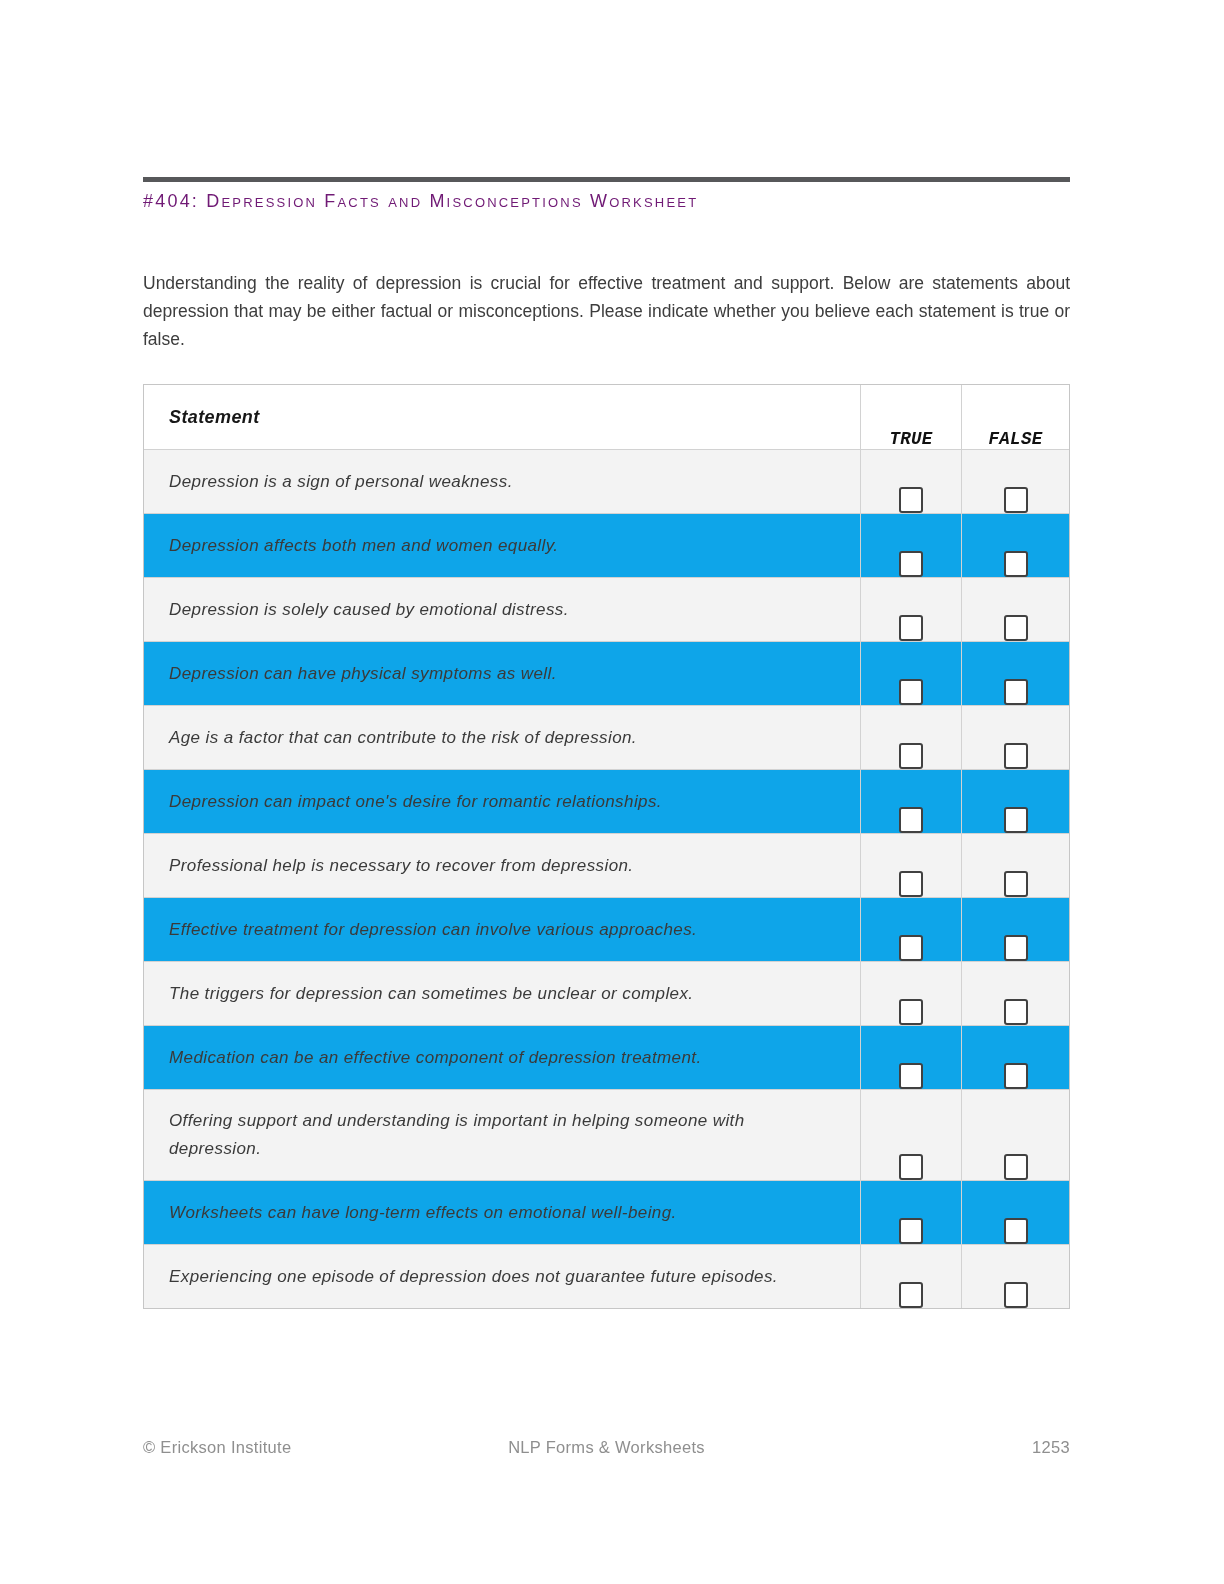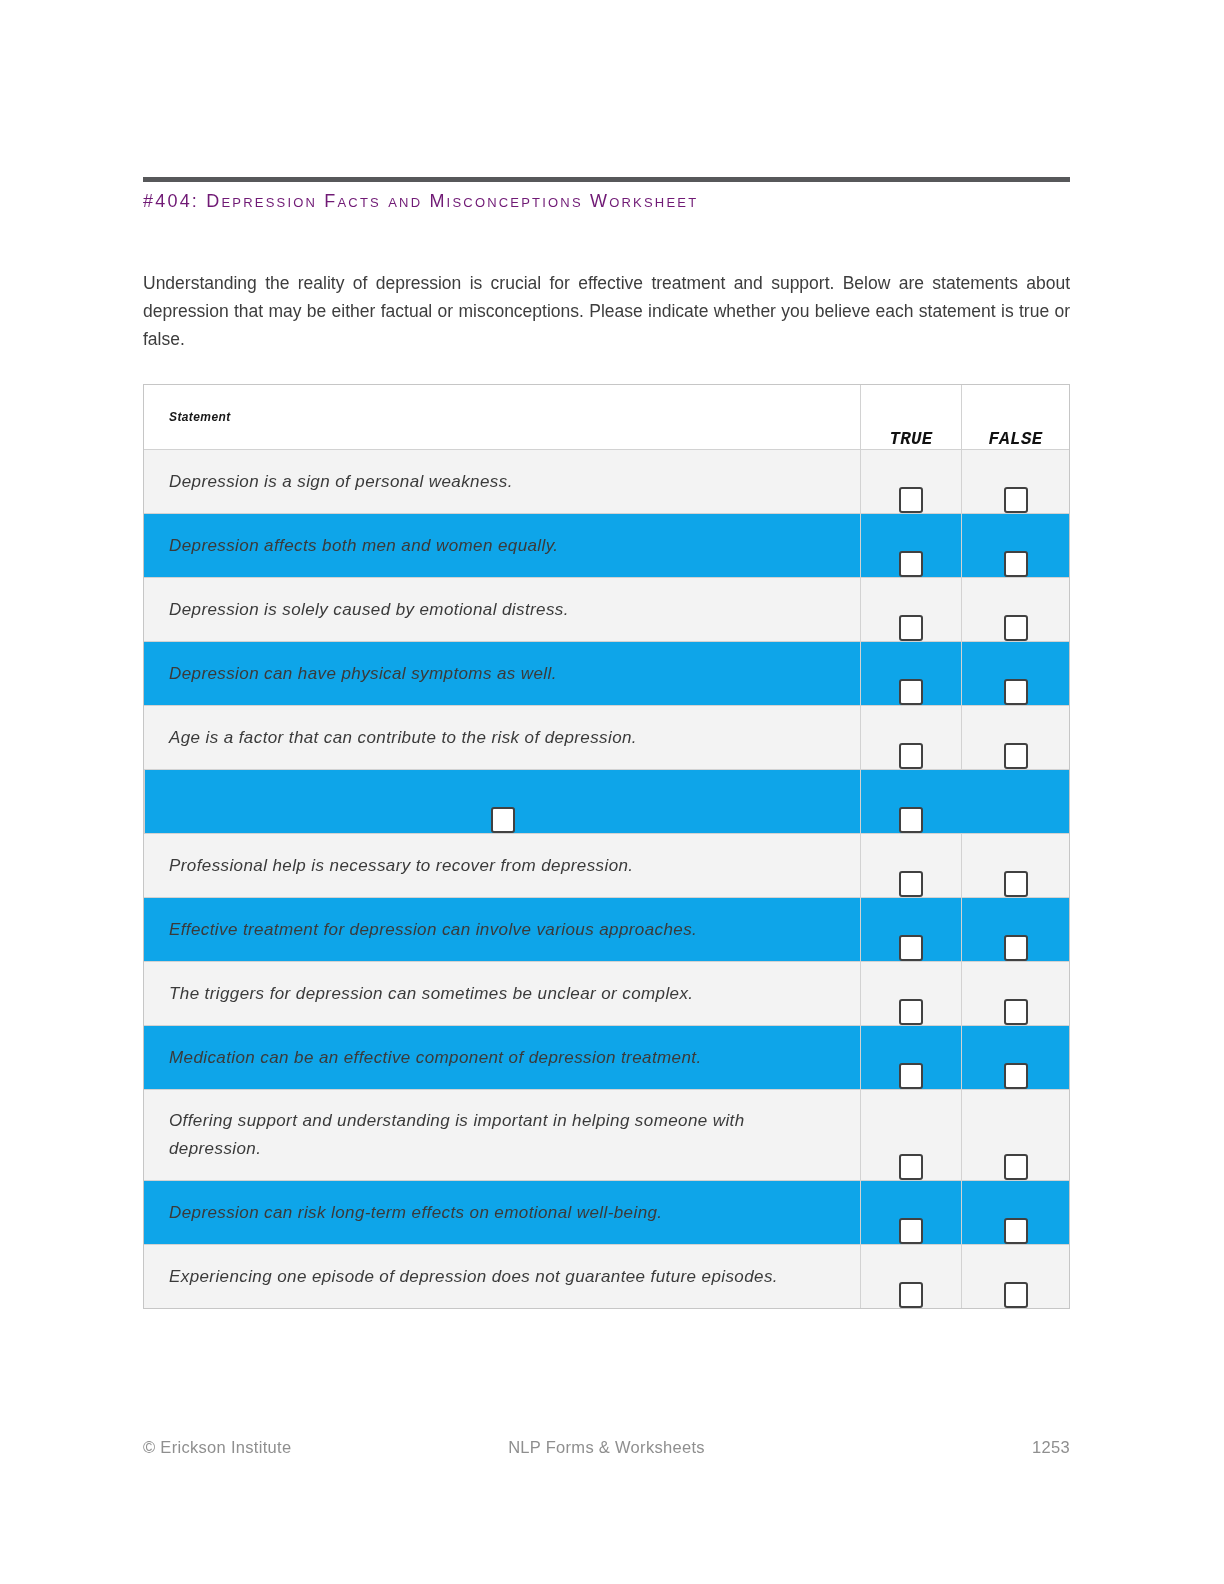--- a/index.html
+++ b/index.html
@@ -56,21 +56,21 @@
   .check-cell {
     border-left: 1px solid #d2d2d2;
     display: flex;
     align-items: flex-end;
     justify-content: center;
     font-family: Liberation Mono, monospace;
   }
   .header-row { min-height: 64px; background: #ffffff; }
   .header-row .statement-cell {
     font-weight: 700;
-    font-size: 12px;
+    font-size: 18px;
     color: #171717;
   }
   .header-label {
     font-weight: 700;
     font-style: italic;
     font-size: 17.5px;
     color: #111111;
     letter-spacing: 0.3px;
   }
   .rows-host .trow:nth-child(odd) { background: #f3f3f3; }
@@ -170,20 +170,23 @@
     </div>
     <div class="check-cell">
       <span class="checkbox"></span>
     </div>
     <div class="check-cell">
       <span class="checkbox"></span>
     </div>
   </div>
 
   <div class="trow">
+    <div class="statement-cell">
+      <span class="stmt">Depression can impact one's desire for romantic relationships.</span>
+    </div>
     <div class="check-cell">
       <span class="checkbox"></span>
     </div>
     <div class="check-cell">
       <span class="checkbox"></span>
     </div>
   </div>
 
   <div class="trow">
     <div class="statement-cell">
@@ -240,21 +243,21 @@
     <div class="check-cell">
       <span class="checkbox"></span>
     </div>
     <div class="check-cell">
       <span class="checkbox"></span>
     </div>
   </div>
 
   <div class="trow">
     <div class="statement-cell">
-      <span class="stmt">Depression can risk long-term effects on emotional well-being.</span>
+      <span class="stmt">Worksheets can have long-term effects on emotional well-being.</span>
     </div>
     <div class="check-cell">
       <span class="checkbox"></span>
     </div>
     <div class="check-cell">
       <span class="checkbox"></span>
     </div>
   </div>
 
   <div class="trow">

